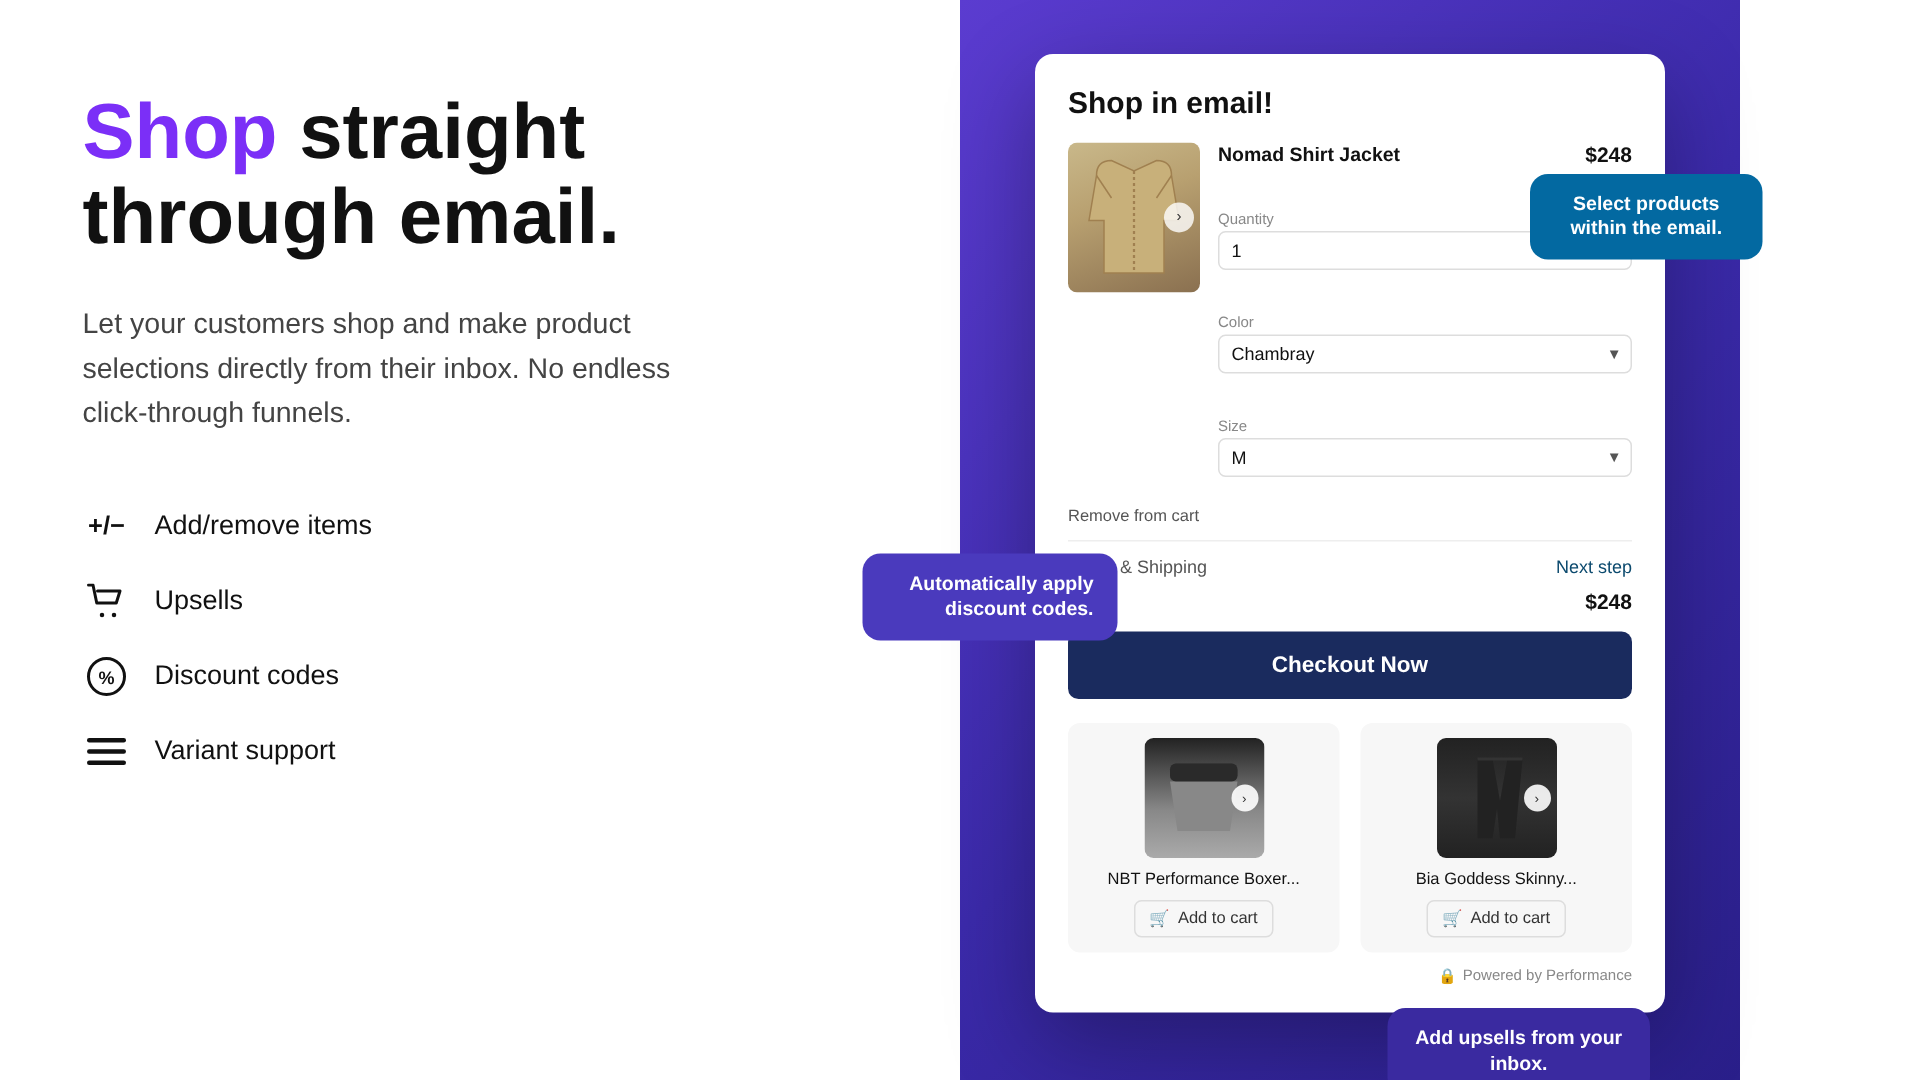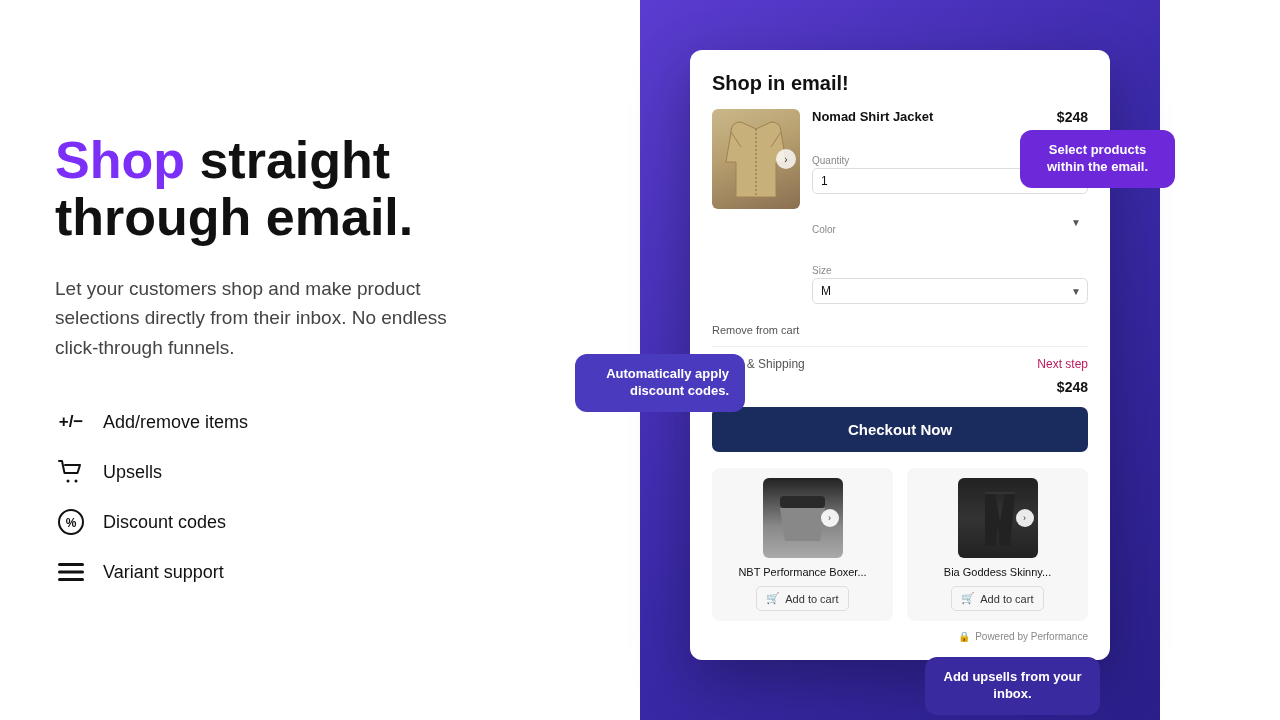--- a/index.html
+++ b/index.html
@@ -12,21 +12,20 @@
     }
 
     
     .left-panel {
       width: 640px;
       height: 720px;
       background: #fff;
       padding: 60px 55px;
       display: flex;
       flex-direction: column;
-      justify-content: center;
     }
 
     .headline {
       font-size: 52px;
       font-weight: 800;
       line-height: 1.1;
       margin-bottom: 28px;
       color: #111;
     }
 
@@ -230,21 +229,21 @@
       margin-top: 10px;
     }
 
     .summary-label {
       font-size: 12px;
       color: #555;
     }
 
     .summary-value {
       font-size: 12px;
-      color: #be185d;
+      color: #0c4a6e;
     }
 
     .total-row {
       display: flex;
       justify-content: space-between;
       align-items: center;
       padding: 4px 0 12px;
     }
 
     .total-label {
@@ -337,21 +336,21 @@
       border-radius: 12px;
       padding: 12px 16px;
       color: #fff;
       font-size: 14px;
       font-weight: 600;
       text-align: center;
       line-height: 1.3;
     }
 
     .tooltip-select-products {
-      background: #6d28d9;
+      background: #0369a1;
       top: 90px;
       right: -60px;
       width: 160px;
     }
 
     .tooltip-discount {
       background: #3a2aa0;
       bottom: 280px;
       left: -100px;
       width: 175px;
@@ -506,20 +505,23 @@
         <div class="select-wrap">
           <div class="select-label">Quantity</div>
           <select class="select-field">
             <option>1</option><option>2</option><option>3</option>
           </select>
           <span class="select-arrow">▼</span>
         </div>
 
         <div class="select-wrap">
           <div class="select-label">Color</div>
+          <select class="select-field">
+            <option>Chambray</option><option>Navy</option>
+          </select>
           <span class="select-arrow">▼</span>
         </div>
 
         <div class="select-wrap">
           <div class="select-label">Size</div>
           <select class="select-field">
             <option>M</option><option>S</option><option>L</option><option>XL</option>
           </select>
           <span class="select-arrow">▼</span>
         </div>

